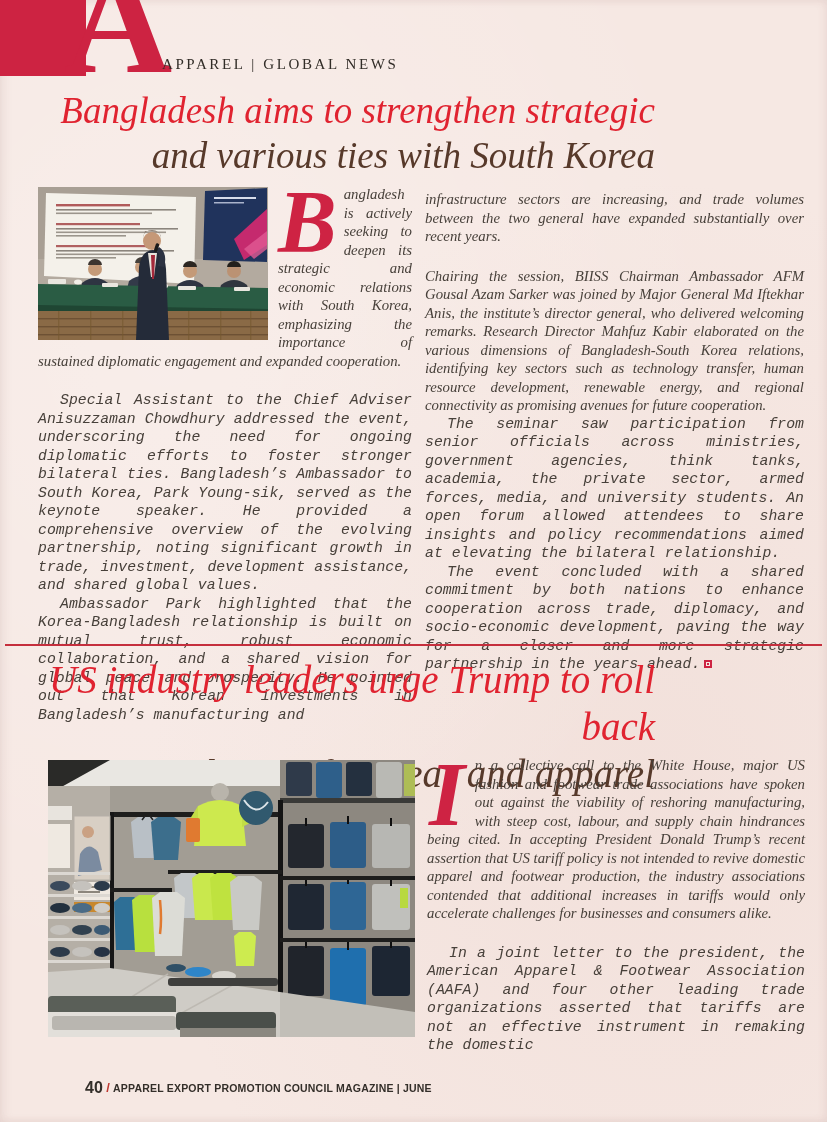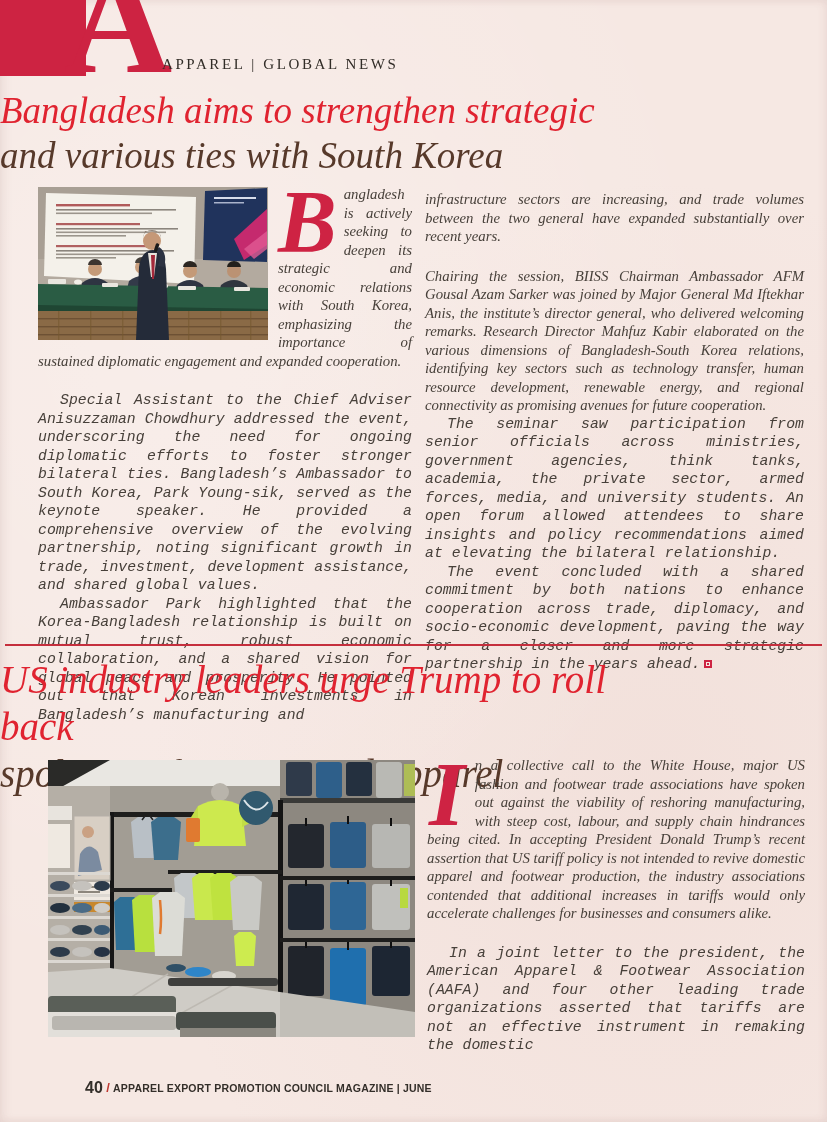--- a/index.html
+++ b/index.html
@@ -12,21 +12,21 @@
     box-shadow: inset 4px 0 10px rgba(120,70,60,.08), inset -3px 0 8px rgba(120,70,60,.06);
     font-family:"Liberation Serif", serif;
   }
   
   .logo-block{position:absolute;left:0;top:0;width:86px;height:76px;background:#cd2342;}
   .logo-a{position:absolute;left:64px;top:-54px;font-size:150px;line-height:1;font-weight:bold;
     color:#cd2342;font-family:"Liberation Serif",serif;}
   .kicker{position:absolute;left:162px;top:56px;font-size:15px;letter-spacing:2.6px;
     color:#312c27;font-family:"Liberation Serif",serif;}
   
-  .headline{position:absolute;left:0;width:655px;text-align:left;
+  .headline{position:absolute;left:0;width:655px;text-align:right;
     font-style:italic;font-family:"Liberation Serif",serif;}
   .headline .l1{display:block;color:#e02330;}
   .headline .l2{display:block;color:#57392a;}
   #headline1{top:88px;font-size:37px;line-height:45px;}
   #headline2{top:656px;font-size:39px;line-height:47px;}
   
   .col{position:absolute;text-align:justify;font-style:italic;
     font-size:14.8px;line-height:18.5px;color:#47403a;}
   #a1-col1{left:38px;top:185px;width:374px;}
   #a1-col2{left:425px;top:190px;width:379px;}

